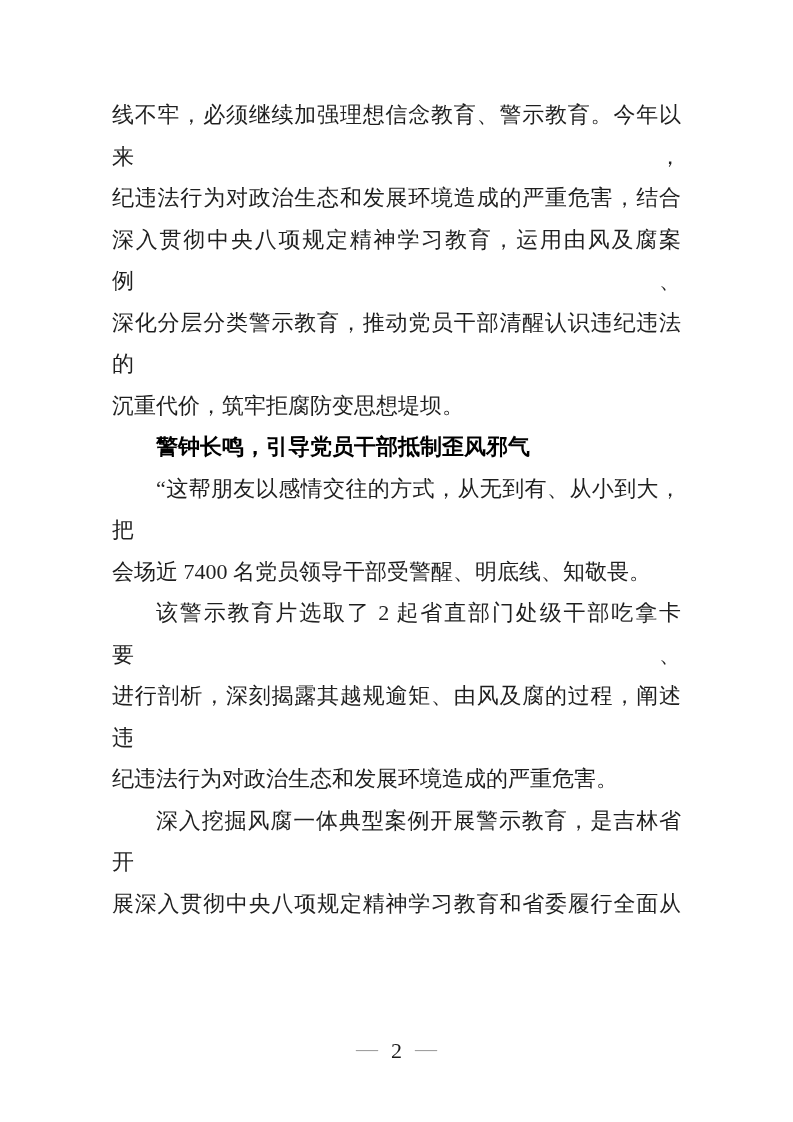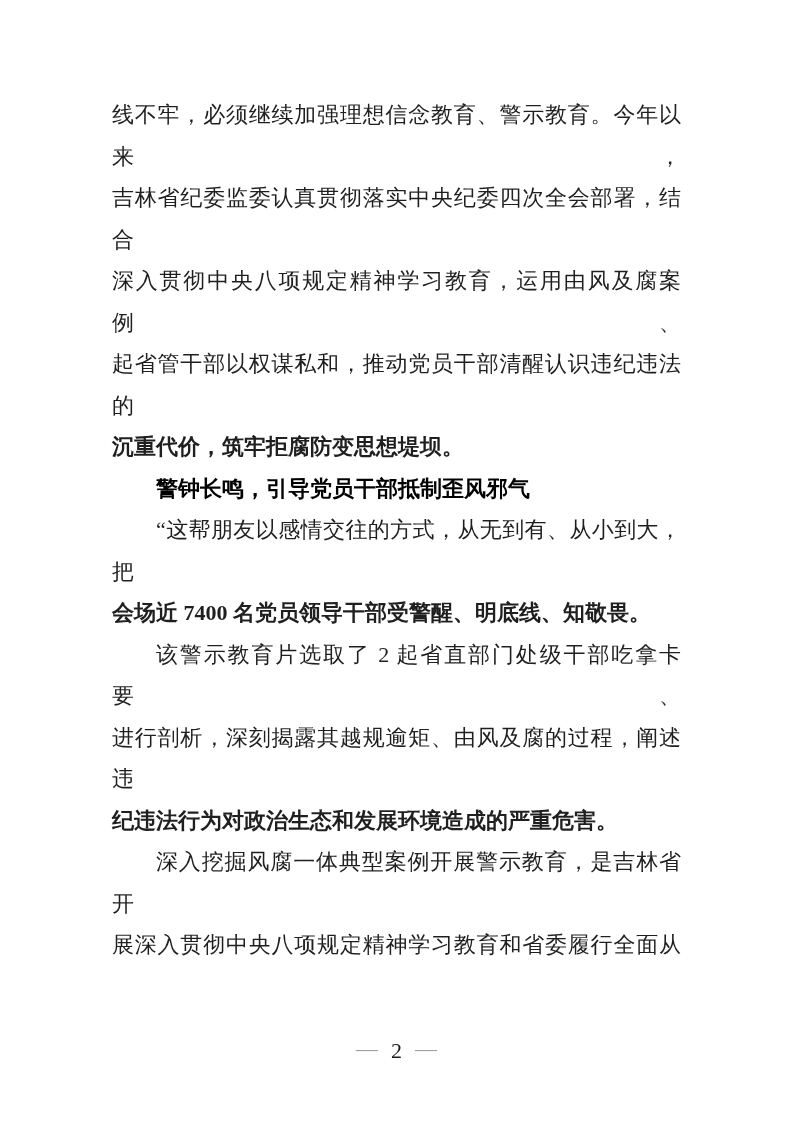--- a/index.html
+++ b/index.html
@@ -32,21 +32,20 @@
   
   .j {
     text-align: justify;
     text-align-last: justify;
     text-justify: inter-character;
   }
   
   .end {
     text-align: center;
     text-align-last: left;
-    font-weight: bold;
   }
   
   .ind {
     text-indent: 2em;
   }
   
   .heading {
     font-family: "Liberation Sans", sans-serif;
     font-weight: bold;
     color: #000000;
@@ -73,23 +72,23 @@
     color: #1a1a1a;
   }
 </style>
 </head>
 <body>
 
 <div class="page">
 
   <div class="doc-body">
     <div class="line j">线不牢，必须继续加强理想信念教育、警示教育。今年以来，</div>
-    <div class="line j">吉林省纪委监委认真贯彻落实中央纪委四次全会部署，结合</div>
+    <div class="line j">纪违法行为对政治生态和发展环境造成的严重危害，结合</div>
     <div class="line j">深入贯彻中央八项规定精神学习教育，运用由风及腐案例、</div>
-    <div class="line j">起省管干部以权谋私和，推动党员干部清醒认识违纪违法的</div>
+    <div class="line j">深化分层分类警示教育，推动党员干部清醒认识违纪违法的</div>
     <div class="line end">沉重代价，筑牢拒腐防变思想堤坝。</div>
     <div class="line heading ind">警钟长鸣，引导党员干部抵制歪风邪气</div>
     <div class="line j ind">“这帮朋友以感情交往的方式，从无到有、从小到大，把</div>
     <div class="line end">会场近 7400 名党员领导干部受警醒、明底线、知敬畏。</div>
     <div class="line j ind">该警示教育片选取了 2 起省直部门处级干部吃拿卡要、</div>
     <div class="line j">进行剖析，深刻揭露其越规逾矩、由风及腐的过程，阐述违</div>
     <div class="line end">纪违法行为对政治生态和发展环境造成的严重危害。</div>
     <div class="line j ind">深入挖掘风腐一体典型案例开展警示教育，是吉林省开</div>
     <div class="line j">展深入贯彻中央八项规定精神学习教育和省委履行全面从</div>
 

